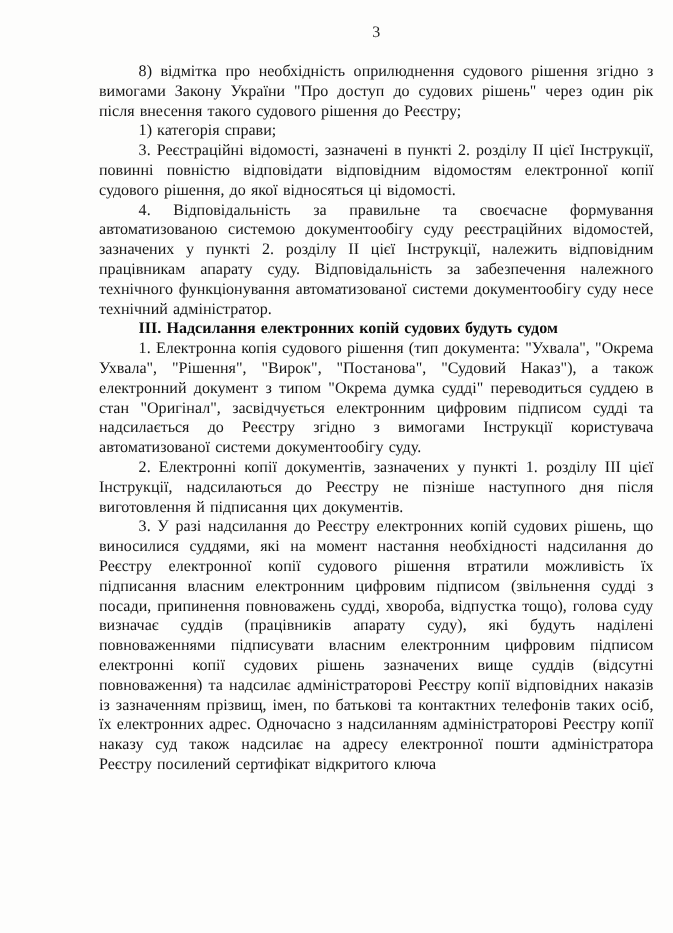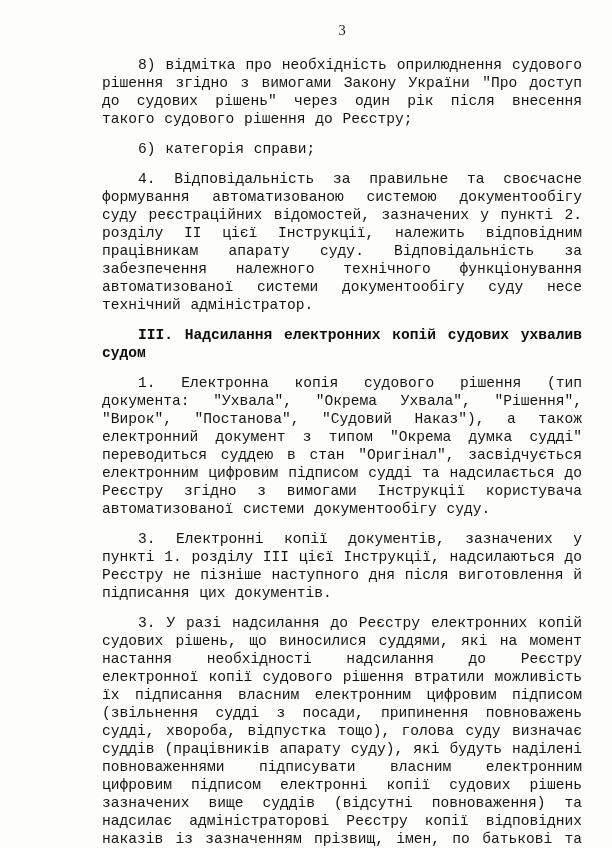--- a/index.html
+++ b/index.html
@@ -20,48 +20,48 @@
     color: #151515;
     -webkit-font-smoothing: antialiased;
   }
   .page-number {
     text-align: center;
     font-size: 14.5px;
     margin-bottom: 17px;
     color: #1c1c1c;
   }
   .body-text p {
-    margin: 12px;
+    margin: 0;
     font-size: 14.6px;
     line-height: 18px;
     text-align: justify;
     text-indent: 36px;
     word-spacing: 1px;
-    font-family: Liberation Mono, monospace;
   }
   .section-heading {
     margin: 16px 0 15px 0;
     font-size: 14.8px;
     line-height: 18px;
     font-weight: bold;
     text-align: center;
     text-indent: 0;
     color: #0e0e0e;
   }
 </style>
 </head>
 <body>
 
 <div class="doc-page">
   <div class="page-number">3</div>
 
   <div class="body-text">
     <p>8) відмітка про необхідність оприлюднення судового рішення згідно з вимогами Закону України "Про доступ до судових рішень" через один рік після внесення такого судового рішення до Реєстру;</p>
-    <p>6) категорія справи;</p>
+    <p>1) категорія справи;</p>
+    <p>3. Реєстраційні відомості, зазначені в пункті 2. розділу II цієї Інструкції, повинні повністю відповідати відповідним відомостям електронної копії судового рішення, до якої відносяться ці відомості.</p>
     <p>4. Відповідальність за правильне та своєчасне формування автоматизованою системою документообігу суду реєстраційних відомостей, зазначених у пункті 2. розділу II цієї Інструкції, належить відповідним працівникам апарату суду. Відповідальність за забезпечення належного технічного функціонування автоматизованої системи документообігу суду несе технічний адміністратор.</p>
 
-    <p class="section-heading">III. Надсилання електронних копій судових ухвалив судом</p>
+    <p class="section-heading">III. Надсилання електронних копій судових будуть судом</p>
 
     <p>1. Електронна копія судового рішення (тип документа: "Ухвала", "Окрема Ухвала", "Рішення", "Вирок", "Постанова", "Судовий Наказ"), а також електронний документ з типом "Окрема думка судді" переводиться суддею в стан "Оригінал", засвідчується електронним цифровим підписом судді та надсилається до Реєстру згідно з вимогами Інструкції користувача автоматизованої системи документообігу суду.</p>
-    <p>3. Електронні копії документів, зазначених у пункті 1. розділу III цієї Інструкції, надсилаються до Реєстру не пізніше наступного дня після виготовлення й підписання цих документів.</p>
+    <p>2. Електронні копії документів, зазначених у пункті 1. розділу III цієї Інструкції, надсилаються до Реєстру не пізніше наступного дня після виготовлення й підписання цих документів.</p>
     <p>3. У разі надсилання до Реєстру електронних копій судових рішень, що виносилися суддями, які на момент настання необхідності надсилання до Реєстру електронної копії судового рішення втратили можливість їх підписання власним електронним цифровим підписом (звільнення судді з посади, припинення повноважень судді, хвороба, відпустка тощо), голова суду визначає суддів (працівників апарату суду), які будуть наділені повноваженнями підписувати власним електронним цифровим підписом електронні копії судових рішень зазначених вище суддів (відсутні повноваження) та надсилає адміністраторові Реєстру копії відповідних наказів із зазначенням прізвищ, імен, по батькові та контактних телефонів таких осіб, їх електронних адрес. Одночасно з надсиланням адміністраторові Реєстру копії наказу суд також надсилає на адресу електронної пошти адміністратора Реєстру посилений сертифікат відкритого ключа</p>
   </div>
 </div>
 
 </body></html>

